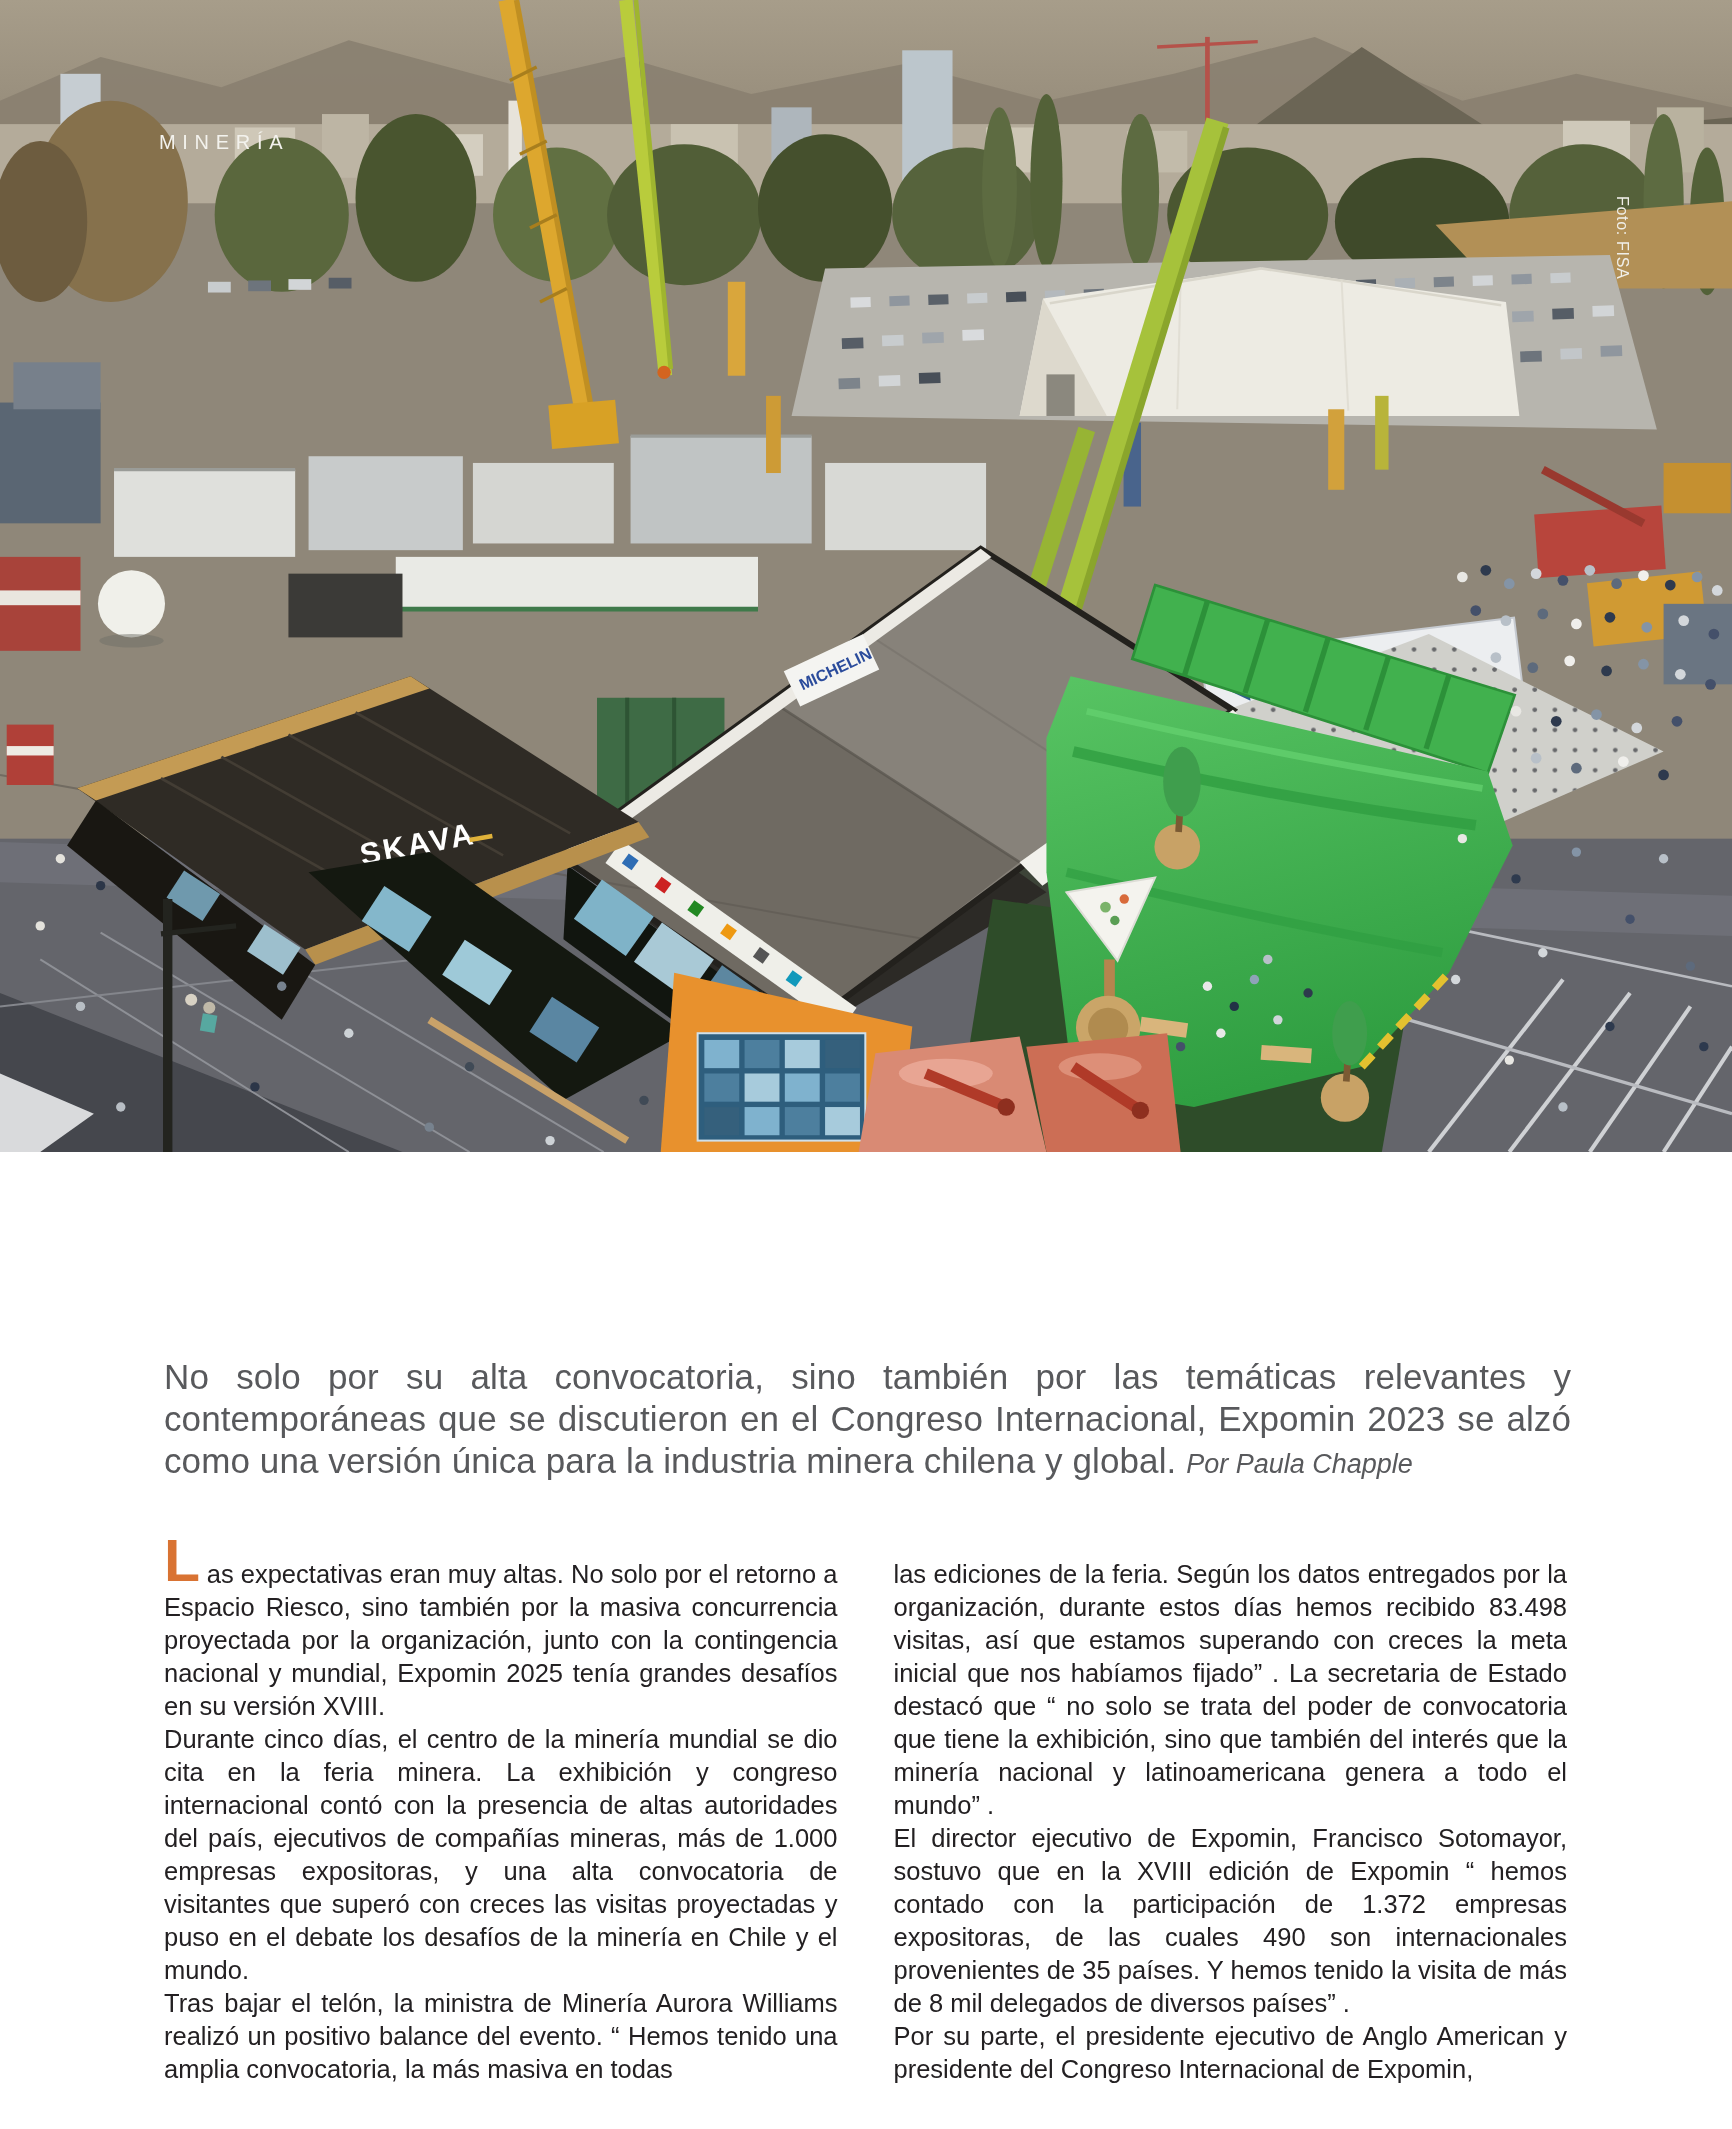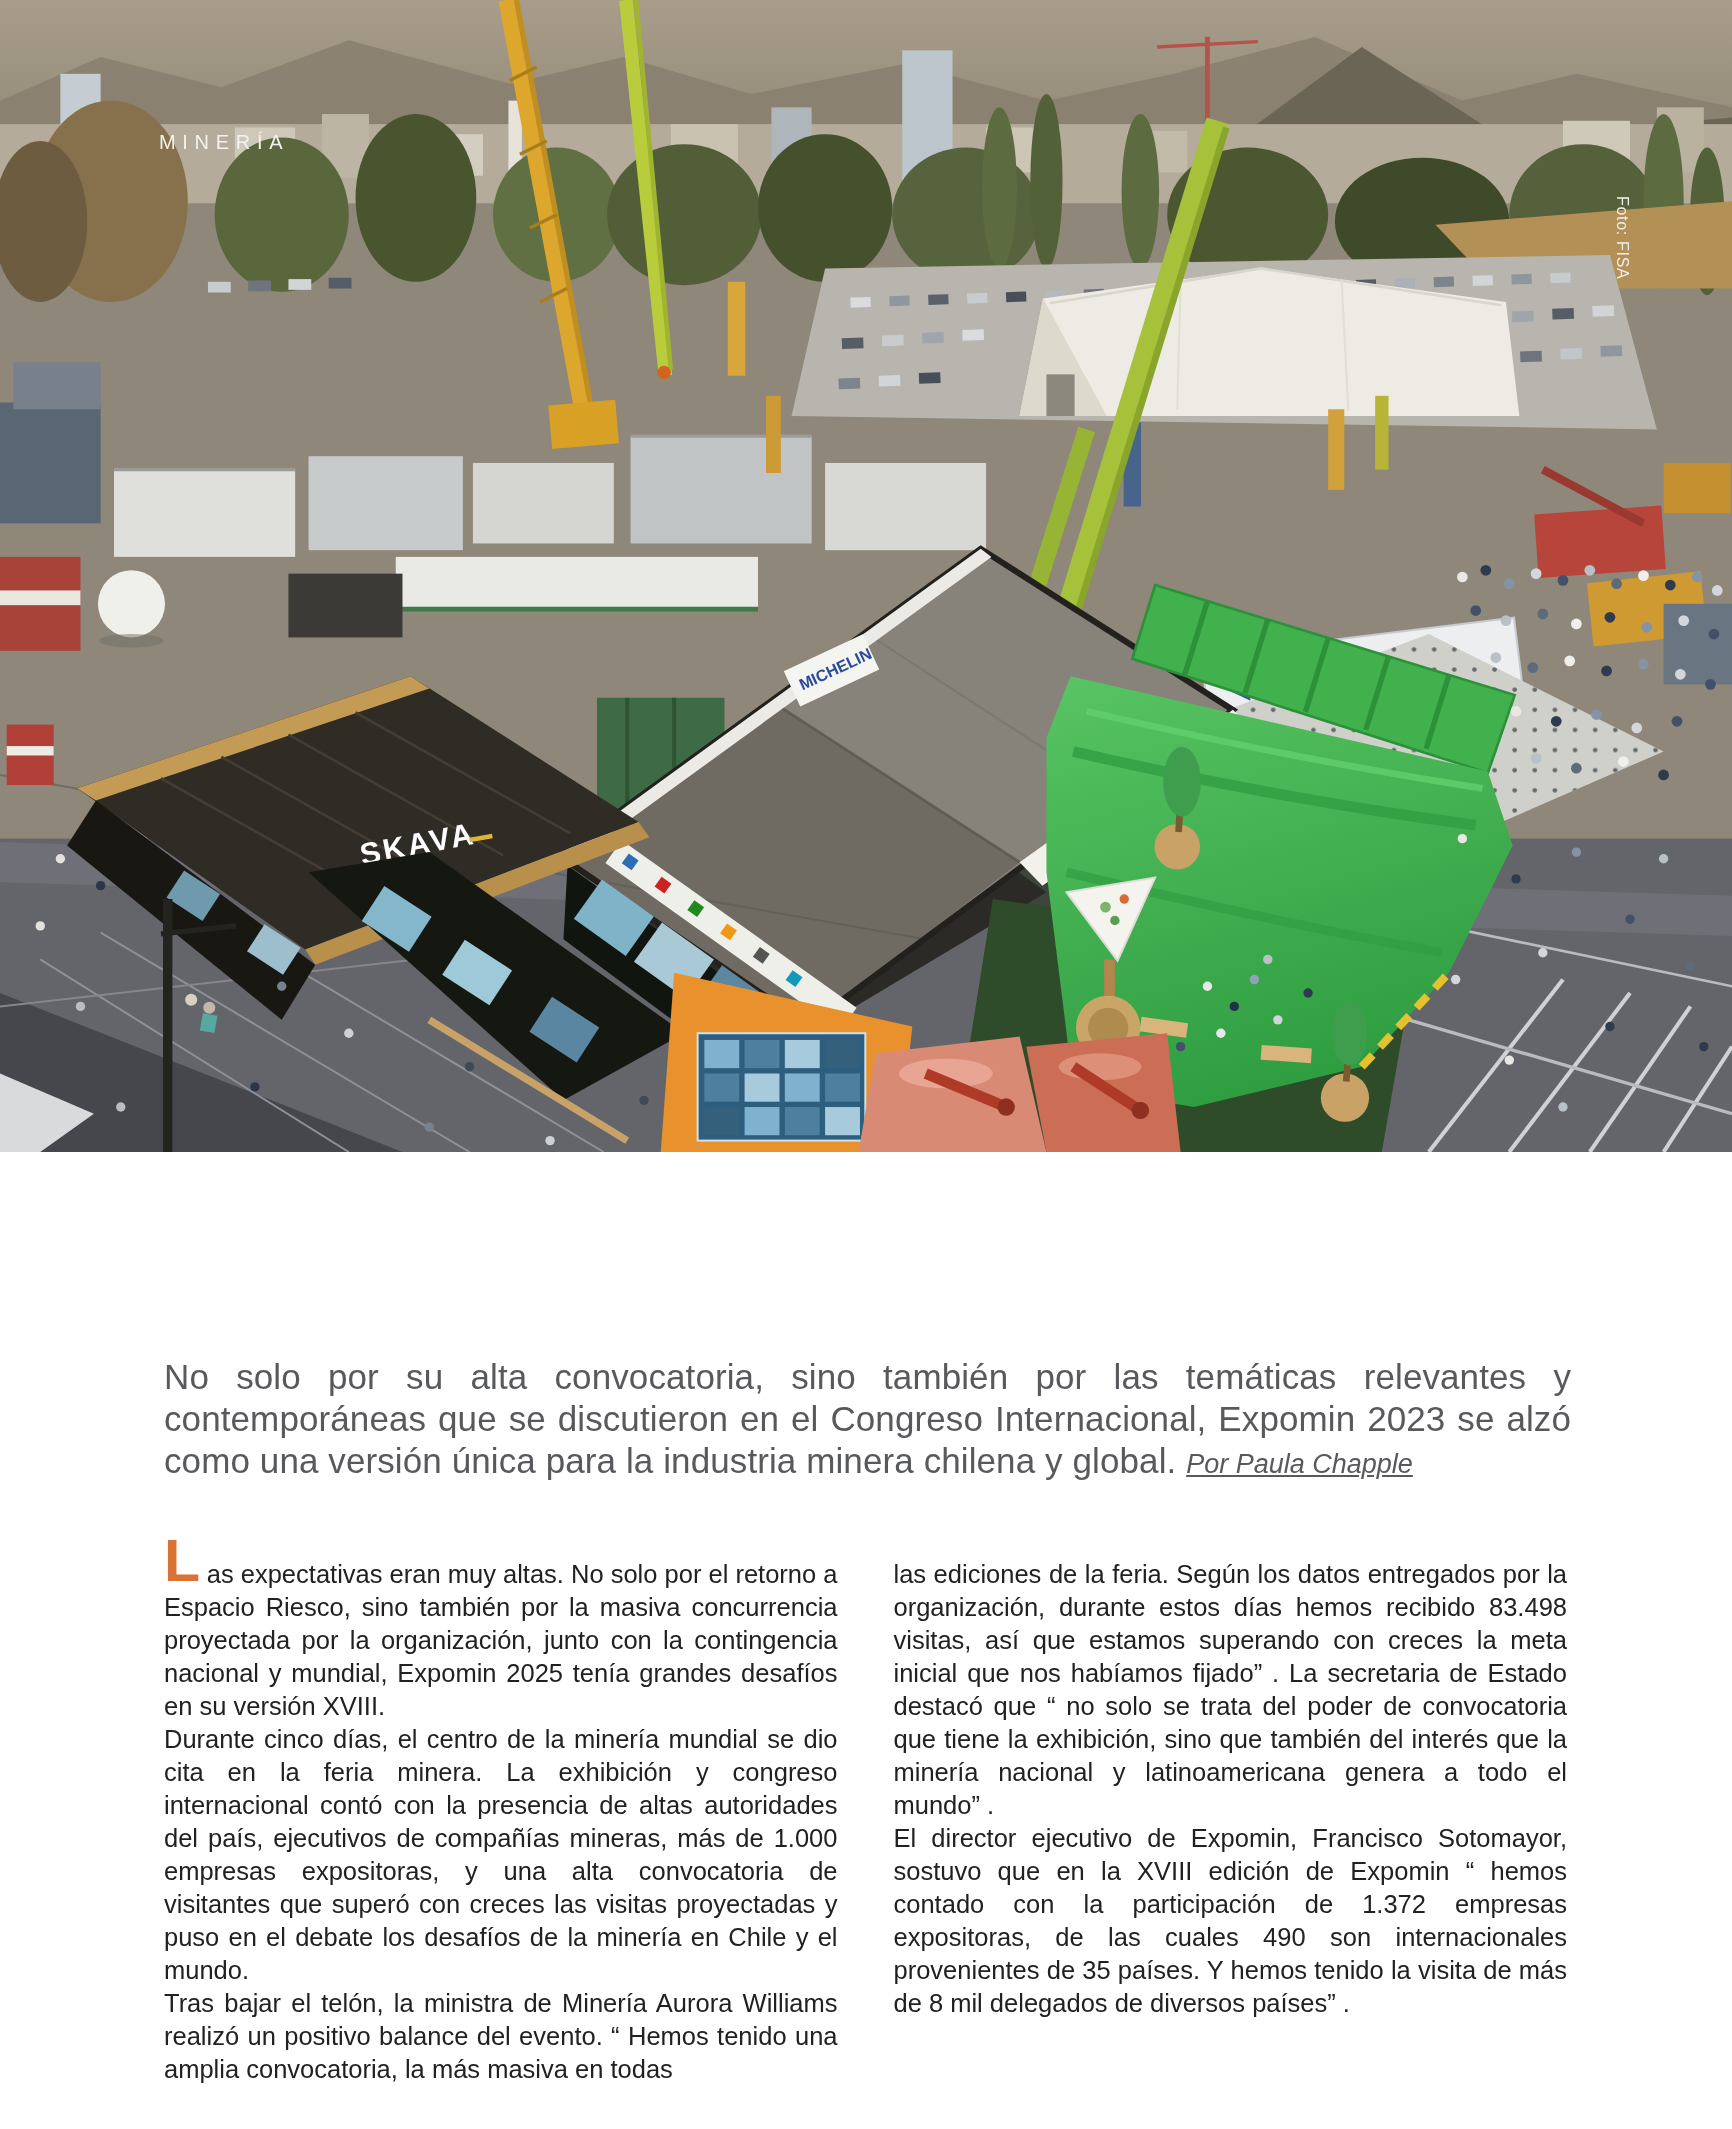--- a/index.html
+++ b/index.html
@@ -28,21 +28,21 @@
     font-size:62px;font-weight:500;letter-spacing:1.3px;color:#e7752c;}
   .title{position:absolute;left:160px;top:1220px;line-height:1;white-space:nowrap;}
   .title .squeeze{display:inline-block;transform:scaleX(.76);transform-origin:0 50%;
     font-size:102px;font-weight:700;letter-spacing:-1.3px;color:#e7752c;}
   
   .lede{
     position:absolute;left:164px;top:1356px;width:1407px;
     font-size:35px;line-height:42px;letter-spacing:0.1px;
     color:#58595c;text-align:justify;
   }
-  .lede .byline{font-size:27px;font-style:italic;letter-spacing:0;white-space:nowrap;text-decoration:underline;}
+  .lede .byline{font-size:27px;font-style:italic;letter-spacing:0;white-space:nowrap;}
   
   .columns{
     position:absolute;left:164px;top:1558px;width:1403px;
     display:flex;gap:56px;
     color:#232022;font-size:25.5px;line-height:33px;
     text-align:justify;
   }
   .col{width:674px;}
   .col p{margin:0;}
   .initial{
@@ -490,17 +490,18 @@
 
   <div class="columns">
     <div class="col">
       <p><span class="initial">L</span><span>as expectativas eran muy altas. No solo por el retorno a Espacio Riesco, sino también por la masiva concurrencia proyectada por la organización, junto con la contingencia nacional y mundial, Expomin 2025 tenía grandes desafíos en su versión XVIII.</span></p>
       <p>Durante cinco días, el centro de la minería mundial se dio cita en la feria minera. La exhibición y congreso internacional contó con la presencia de altas autoridades del país, ejecutivos de compañías mineras, más de 1.000 empresas expositoras, y una alta convocatoria de visitantes que superó con creces las visitas proyectadas y puso en el debate los desafíos de la minería en Chile y el mundo.</p>
       <p>Tras bajar el telón, la ministra de Minería Aurora Williams realizó un positivo balance del evento. “ Hemos tenido una amplia convocatoria, la más masiva en todas</p>
     </div>
     <div class="col">
       <p>las ediciones de la feria. Según los datos entregados por la organización, durante estos días hemos recibido 83.498 visitas, así que estamos superando con creces la meta inicial que nos habíamos fijado” . La secretaria de Estado destacó que “ no solo se trata del poder de convocatoria que tiene la exhibición, sino que también del interés que la minería nacional y latinoamericana genera a todo el mundo” .</p>
       <p>El director ejecutivo de Expomin, Francisco Sotomayor, sostuvo que en la XVIII edición de Expomin “ hemos contado con la participación de 1.372 empresas expositoras, de las cuales 490 son internacionales provenientes de 35 países. Y hemos tenido la visita de más de 8 mil delegados de diversos países” .</p>
+      <p>Por su parte, el presidente ejecutivo de Anglo American y presidente del Congreso Internacional de Expomin,</p>
     </div>
   </div>
 
 </div>
 
 
 </body></html>

